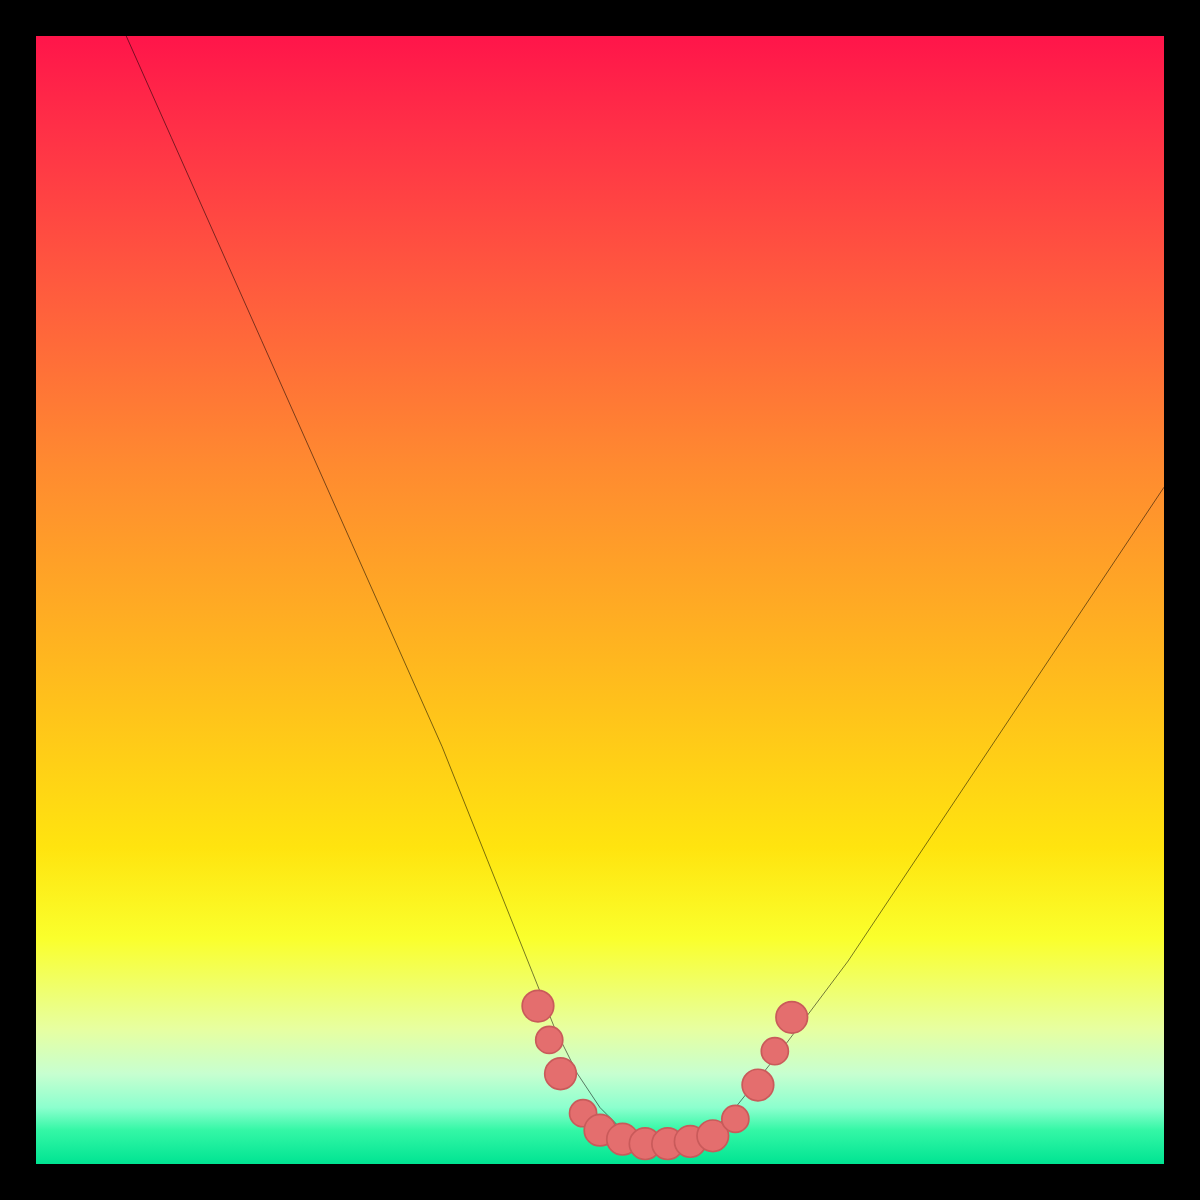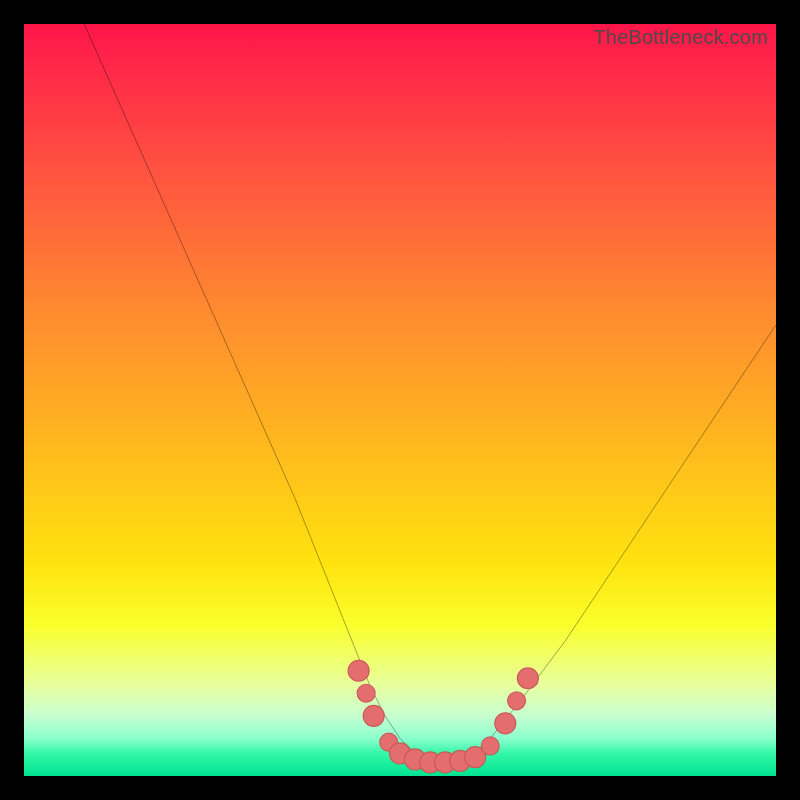--- a/index.html
+++ b/index.html
@@ -59,21 +59,20 @@
     height: 752px;
     overflow: visible;
   }
 </style>
 </head>
 <body>
 
 <div class="frame">
   <div class="plot">
 
-    <div class="attribution">TheBottleneck.com</div>
 
     <svg class="curve" viewBox="0 0 100 100" preserveAspectRatio="none">
       <path id="curve-path" fill="none" stroke="#000" stroke-width="0.35" vector-effect="non-scaling-stroke" d="M8.00 0.00 L12.00 9.00 L16.00 18.00 L20.00 27.00 L24.00 36.00 L28.00 45.00 L32.00 54.00 L36.00 63.00 L40.00 73.00 L42.00 78.00 L44.00 83.00 L46.00 88.00 L48.00 92.00 L50.00 95.00 L52.00 97.00 L54.00 98.00 L56.00 98.00 L58.00 98.00 L60.00 97.00 L62.00 95.00 L66.00 90.00 L72.00 82.00 L80.00 70.00 L90.00 55.00 L100.00 40.00"></path>
       <g id="marker-group">
           <circle cx="44.5" cy="86" r="1.4" fill="#e46e6e" stroke="#c95a5a" stroke-width="0.15"></circle>
           <circle cx="45.5" cy="89" r="1.2" fill="#e46e6e" stroke="#c95a5a" stroke-width="0.15"></circle>
           <circle cx="46.5" cy="92" r="1.4" fill="#e46e6e" stroke="#c95a5a" stroke-width="0.15"></circle>
           <circle cx="48.5" cy="95.5" r="1.2" fill="#e46e6e" stroke="#c95a5a" stroke-width="0.15"></circle>
           <circle cx="50" cy="97" r="1.4" fill="#e46e6e" stroke="#c95a5a" stroke-width="0.15"></circle>
           <circle cx="52" cy="97.8" r="1.4" fill="#e46e6e" stroke="#c95a5a" stroke-width="0.15"></circle>

